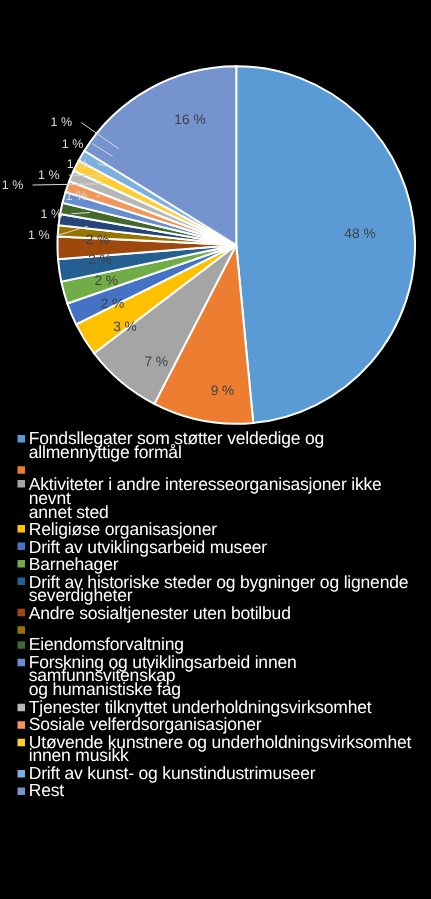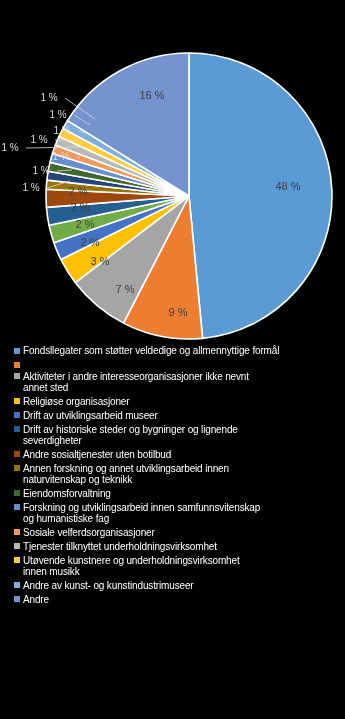--- a/index.html
+++ b/index.html
@@ -38,21 +38,21 @@
     line-height:11px;
   }
   .legend-marker{
     width:6px;height:6px;
     flex:0 0 6px;
     margin-top:2.5px;
     margin-right:3px;
   }
   .legend-text{
     color:#ffffff;
-    font-size:10px;
+    font-size:14px;
     font-family:"Liberation Sans", sans-serif;
     letter-spacing:-0.15px;
     white-space:pre-wrap;
   }
 </style>
 </head>
 <body>
 
 <div id="chart-area">
   <svg id="pie-svg" width="345" height="345" viewBox="0 0 345 345">
@@ -124,56 +124,58 @@
     </div>
     <div class="legend-item">
       <span class="legend-marker" style="background: rgb(255, 192, 0);"></span>
       <span class="legend-text">Religiøse organisasjoner</span>
     </div>
     <div class="legend-item">
       <span class="legend-marker" style="background: rgb(68, 114, 196);"></span>
       <span class="legend-text">Drift av utviklingsarbeid museer</span>
     </div>
     <div class="legend-item">
+      <span class="legend-marker" style="background: rgb(112, 173, 71);"></span>
+      <span class="legend-text">Barnehager</span>
+    </div>
+    <div class="legend-item">
       <span class="legend-marker" style="background: rgb(37, 94, 145);"></span>
       <span class="legend-text">Drift av historiske steder og bygninger og lignende
 severdigheter</span>
     </div>
     <div class="legend-item">
       <span class="legend-marker" style="background: rgb(158, 72, 14);"></span>
       <span class="legend-text">Andre sosialtjenester uten botilbud</span>
     </div>
     <div class="legend-item">
       <span class="legend-marker" style="background: rgb(153, 115, 0);"></span>
-      <span class="legend-text">Annen forskning og annet utviklingsarbeid innen
-naturvitenskap og teknikk</span>
     </div>
     <div class="legend-item">
       <span class="legend-marker" style="background: rgb(67, 104, 43);"></span>
       <span class="legend-text">Eiendomsforvaltning</span>
     </div>
     <div class="legend-item">
       <span class="legend-marker" style="background: rgb(105, 142, 208);"></span>
       <span class="legend-text">Forskning og utviklingsarbeid innen samfunnsvitenskap
 og humanistiske fag</span>
     </div>
     <div class="legend-item">
+      <span class="legend-marker" style="background: rgb(183, 183, 183);"></span>
+      <span class="legend-text">Tjenester tilknyttet underholdningsvirksomhet</span>
+    </div>
+    <div class="legend-item">
       <span class="legend-marker" style="background: rgb(241, 151, 90);"></span>
       <span class="legend-text">Sosiale velferdsorganisasjoner</span>
-    </div>
-    <div class="legend-item">
-      <span class="legend-marker" style="background: rgb(183, 183, 183);"></span>
-      <span class="legend-text">Tjenester tilknyttet underholdningsvirksomhet</span>
     </div>
     <div class="legend-item">
       <span class="legend-marker" style="background: rgb(255, 205, 51);"></span>
       <span class="legend-text">Utøvende kunstnere og underholdningsvirksomhet
 innen musikk</span>
     </div>
     <div class="legend-item">
       <span class="legend-marker" style="background: rgb(124, 175, 221);"></span>
-      <span class="legend-text">Andre av kunst- og kunstindustrimuseer</span>
+      <span class="legend-text">Drift av kunst- og kunstindustrimuseer</span>
     </div>
     <div class="legend-item">
       <span class="legend-marker" style="background: rgb(117, 147, 206);"></span>
-      <span class="legend-text">Andre</span>
+      <span class="legend-text">Rest</span>
     </div>
   </div>
 
 </body></html>

